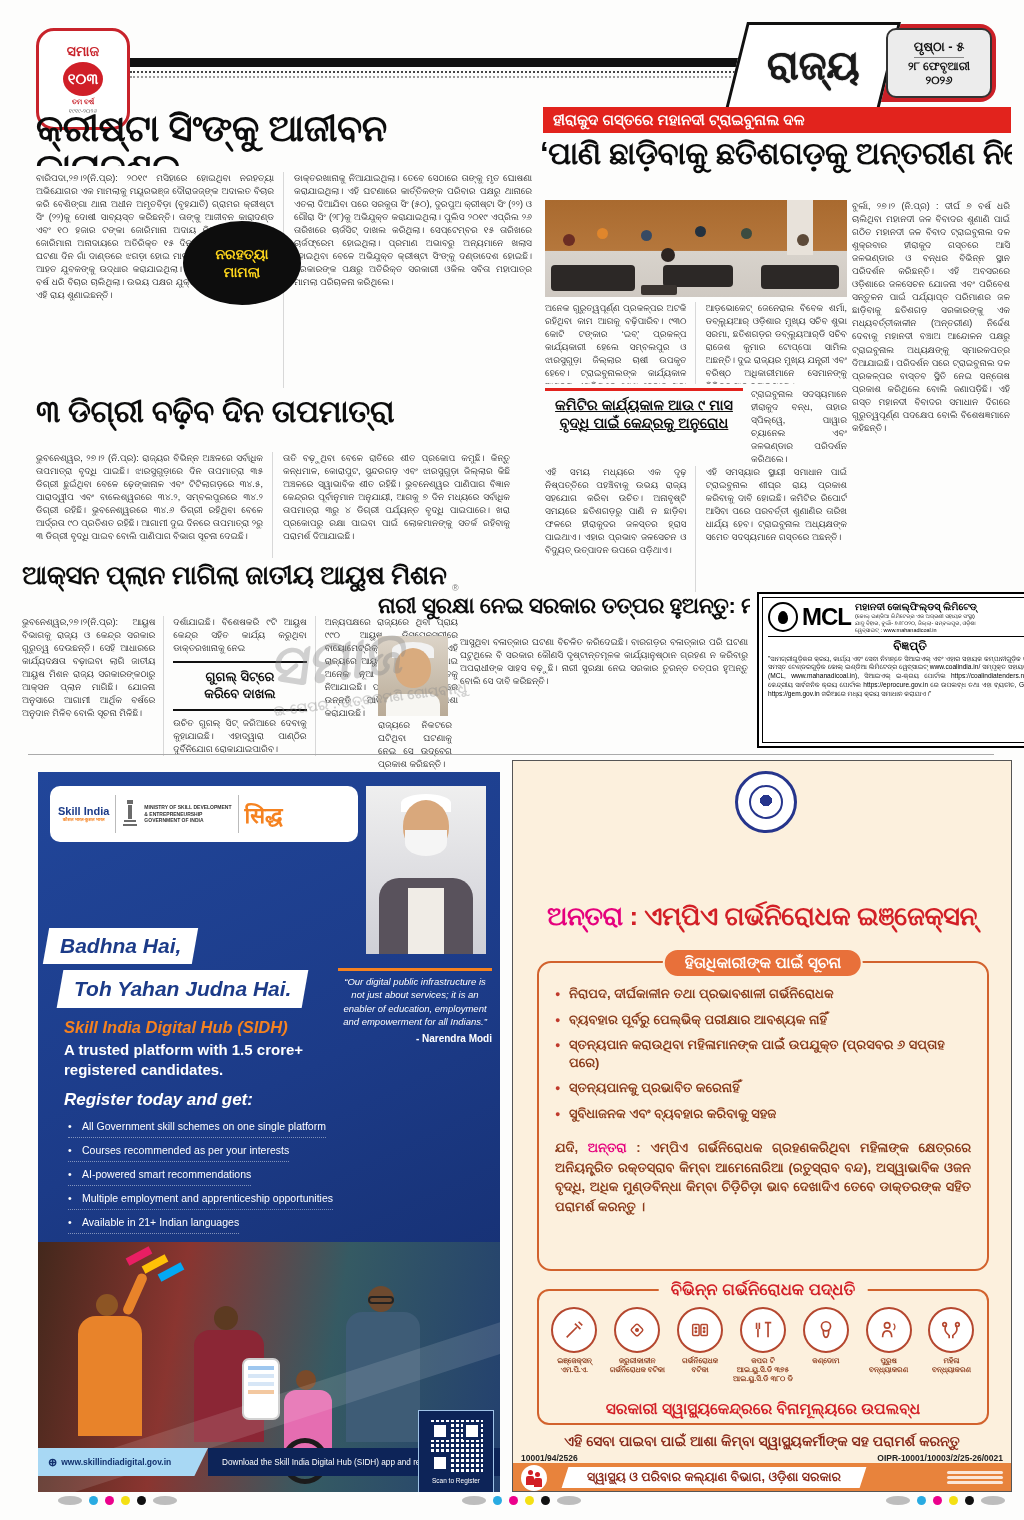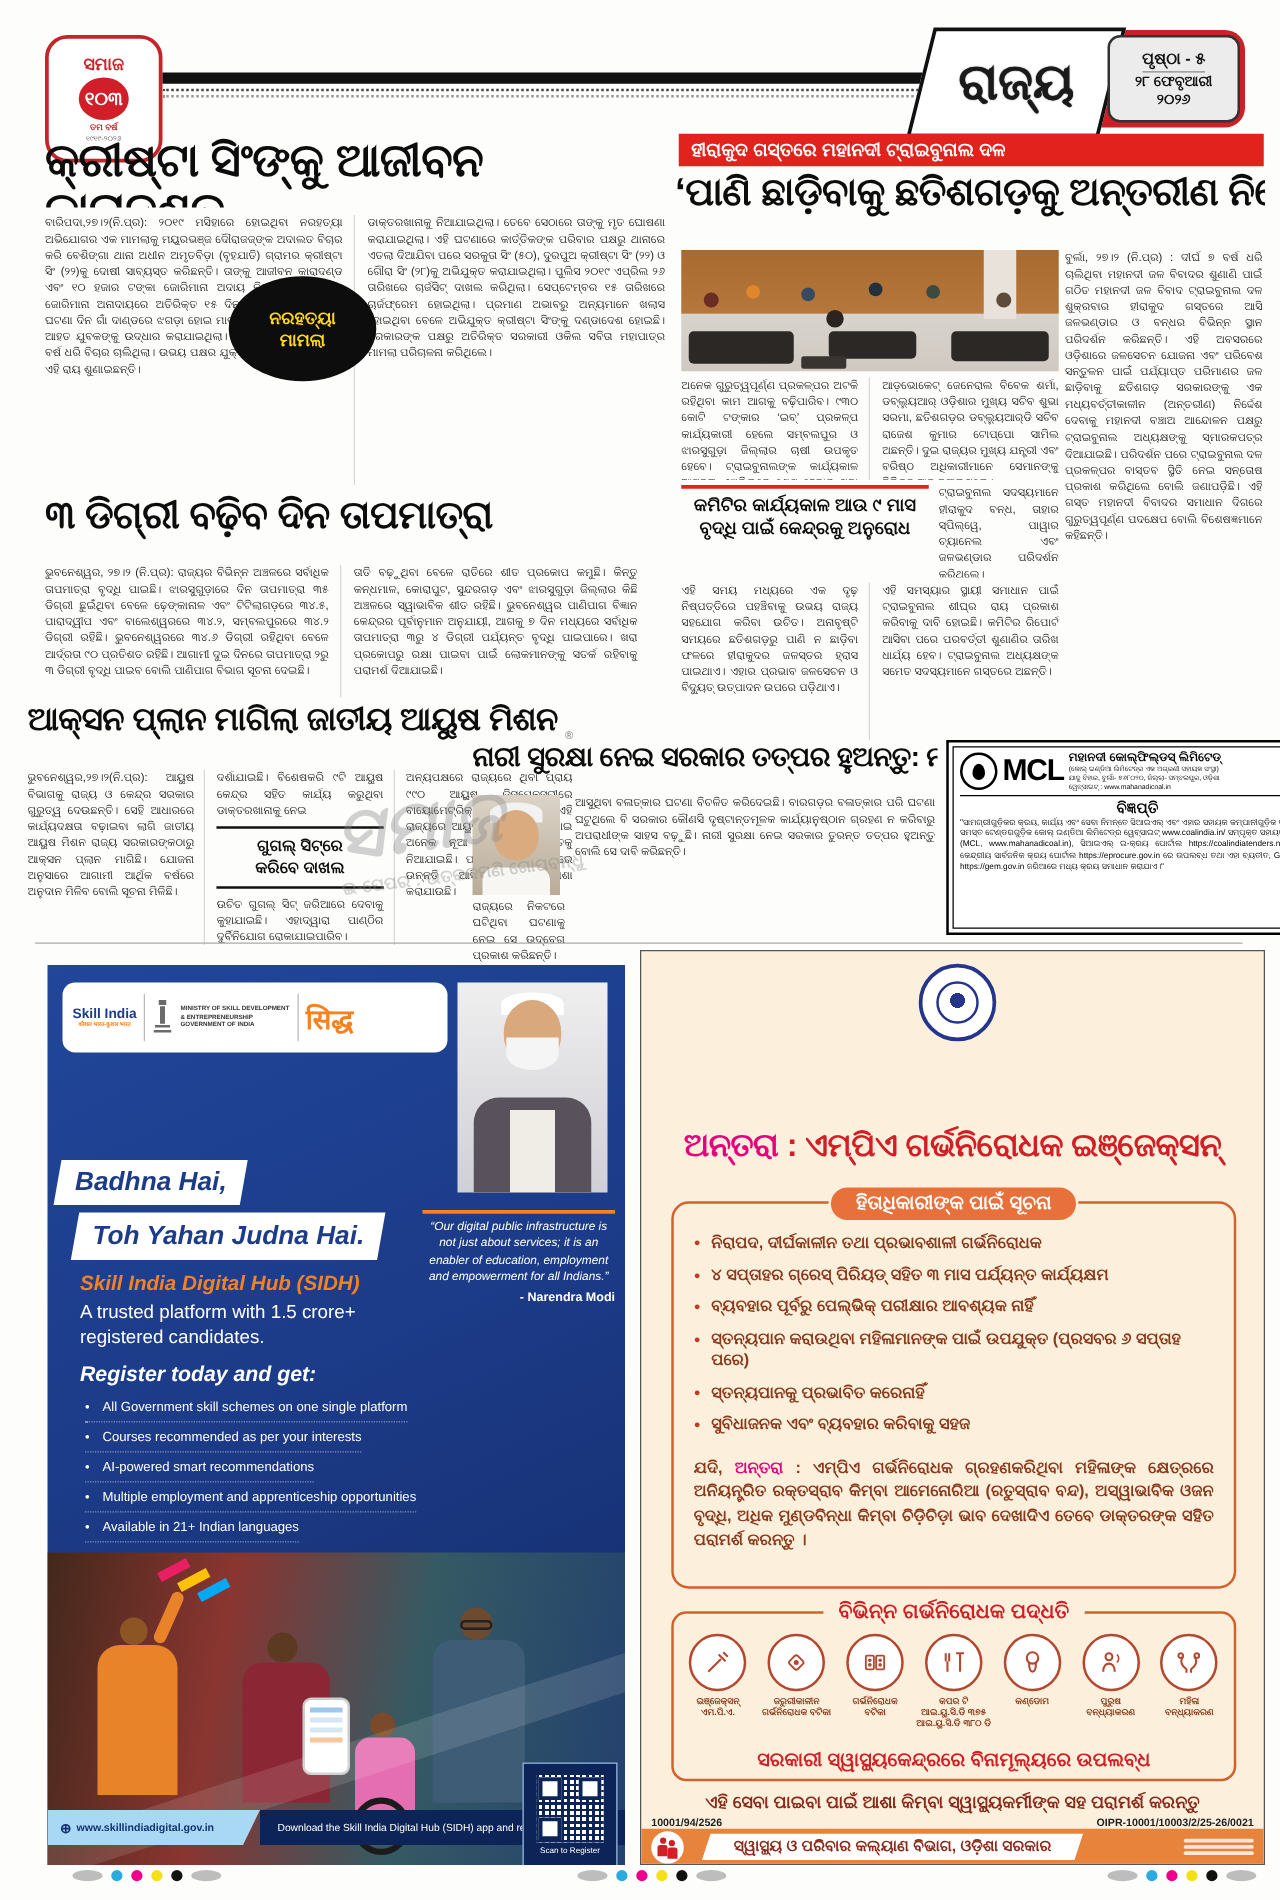--- a/index.html
+++ b/index.html
@@ -76,21 +76,21 @@
   .m-hair{position:absolute;left:35px;top:8px;width:50px;height:18px;background:#fff;border-radius:50% 50% 0 0;}
   .m-beard{position:absolute;left:39px;top:44px;width:42px;height:26px;background:#f5f5f5;border-radius:0 0 50% 50%;}
   .m-vest{position:absolute;left:13px;bottom:0;width:94px;height:76px;background:#59525c;border-radius:20px 20px 0 0;}
   .m-kurta{position:absolute;left:42px;bottom:0;width:36px;height:66px;background:#f0ece6;}
   .sk-tag{position:absolute;background:#fff;transform:skewX(-10deg);display:flex;align-items:center;padding:0 14px;}
   .sk-tag span{transform:skewX(10deg);color:#1c3b88;font-weight:bold;font-style:italic;font-size:21px;white-space:nowrap;}
   .sk-quote{position:absolute;left:300px;top:196px;width:154px;border-top:3px solid #f58220;padding-top:4px;
             color:#fff;font-size:9.5px;font-style:italic;line-height:1.4;text-align:center;}
   .sk-quoteby{font-weight:bold;font-size:10px;text-align:right;margin-top:4px;font-style:normal;}
   .sk-prod{position:absolute;left:26px;top:246px;color:#f58220;font-weight:bold;font-style:italic;font-size:16.5px;}
-  .sk-trusted{position:absolute;left:26px;top:268px;width:280px;color:#fff;font-weight:normal;font-size:15px;line-height:1.3;}
+  .sk-trusted{position:absolute;left:26px;top:268px;width:280px;color:#fff;font-weight:bold;font-size:15px;line-height:1.3;}
   .sk-reg{position:absolute;left:26px;top:318px;color:#fff;font-weight:bold;font-style:italic;font-size:17px;}
   .sk-bullets{position:absolute;left:30px;top:348px;width:330px;margin:0;padding:0;list-style:none;}
   .sk-bullets li{color:#fff;font-size:10.5px;margin-bottom:6px;padding:0 0 5px 14px;position:relative;
                  border-bottom:1px dotted rgba(255,255,255,.45);width:fit-content;}
   .sk-bullets li:before{content:"•";position:absolute;left:0;color:#fff;}
   .collage{position:absolute;left:0;top:470px;width:462px;height:250px;
            background:linear-gradient(100deg,#43281c 0%,#8a3530 30%,#355a63 62%,#23406f 100%);overflow:hidden;}
   .cg{position:absolute;}
   .sk-bar{position:absolute;left:0;top:676px;width:462px;height:28px;display:flex;}
   .sk-bar-web{width:170px;background:#a8d8f4;color:#12316e;font-weight:bold;font-size:8.5px;display:flex;
@@ -200,21 +200,21 @@
     <div class="tp-head" style="left:252px;top:34px;width:12px;height:12px;background:#5d4a39;"></div>
     <div class="tp-head" style="left:116px;top:48px;width:14px;height:14px;background:#2c2421;"></div>
   </div>
 
   <div class="abs" style="left:545px;top:302px;width:302px;">
     <div class="flexrow" style="height:82px;">
       <div class="col" style="border-right:1px solid #d8d8d8;padding-right:8px;">ଅନେକ ଗୁରୁତ୍ୱପୂର୍ଣ୍ଣ ପ୍ରକଳ୍ପର ଅଟକି ରହିଥିବା କାମ ଆଗକୁ ବଢ଼ିପାରିବ। ୯୩୦ କୋଟି ଟଙ୍କାର ‘ଇବ୍’ ପ୍ରକଳ୍ପ କାର୍ଯ୍ୟକାରୀ ହେଲେ ସମ୍ବଲପୁର ଓ ଝାରସୁଗୁଡ଼ା ଜିଲ୍ଲାର ଚାଷୀ ଉପକୃତ ହେବେ। ଟ୍ରାଇବୁନାଲଙ୍କ କାର୍ଯ୍ୟକାଳ ଆସନ୍ତା ଏପ୍ରିଲରେ ଶେଷ ହେବାକୁ ଥିବା ବେଳେ</div>
       <div class="col">ଆଡ଼ଭୋକେଟ୍ ଜେନେରାଲ ବିବେକ ଶର୍ମା, ଡବ୍ଲ୍ୟୁଆର୍ ଓଡ଼ିଶାର ମୁଖ୍ୟ ସଚିବ ଶୁଭା ସରମା, ଛତିଶଗଡ଼ର ଡବ୍ଲ୍ୟୁଆର୍‌ଡି ସଚିବ ରାଜେଶ କୁମାର ଟୋପ୍ପୋ ସାମିଲ ଅଛନ୍ତି। ଦୁଇ ରାଜ୍ୟର ମୁଖ୍ୟ ଯନ୍ତ୍ରୀ ଏବଂ ବରିଷ୍ଠ ଅଧିକାରୀମାନେ ସେମାନଙ୍କୁ ବିଭିନ୍ନ ସ୍ଥାନ ବୁଲାଇଥିଲେ।</div>
     </div>
     <div style="display:flex;gap:8px;height:74px;margin-top:4px;">
-      <div class="subhead pre" style="width:198px;flex:none;">କମିଟିର କାର୍ଯ୍ୟକାଳ ଆଉ ୯ ମାସ
+      <div class="subhead pre" style="width:198px;flex:none;text-decoration:underline;">କମିଟିର କାର୍ଯ୍ୟକାଳ ଆଉ ୯ ମାସ
 ବୃଦ୍ଧି ପାଇଁ କେନ୍ଦ୍ରକୁ ଅନୁରୋଧ</div>
       <div class="col">ଟ୍ରାଇବୁନାଲ ସଦସ୍ୟମାନେ ହୀରାକୁଦ ବନ୍ଧ, ତାହାର ସ୍ପିଲ୍‌ୱେ, ପାୱାର ଚ୍ୟାନେଲ ଏବଂ ଜଳଭଣ୍ଡାର ପରିଦର୍ଶନ କରିଥିଲେ।</div>
     </div>
     <div class="flexrow" style="height:126px;margin-top:4px;">
       <div class="col" style="border-right:1px solid #d8d8d8;padding-right:8px;">ଏହି ସମୟ ମଧ୍ୟରେ ଏକ ଦୃଢ଼ ନିଷ୍ପତ୍ତିରେ ପହଞ୍ଚିବାକୁ ଉଭୟ ରାଜ୍ୟ ସହଯୋଗ କରିବା ଉଚିତ। ଅନାବୃଷ୍ଟି ସମୟରେ ଛତିଶଗଡ଼ରୁ ପାଣି ନ ଛାଡ଼ିବା ଫଳରେ ହୀରାକୁଦର ଜଳସ୍ତର ହ୍ରାସ ପାଇଥାଏ। ଏହାର ପ୍ରଭାବ ଜଳସେଚନ ଓ ବିଦ୍ୟୁତ୍ ଉତ୍ପାଦନ ଉପରେ ପଡ଼ିଥାଏ।</div>
       <div class="col">ଏହି ସମସ୍ୟାର ସ୍ଥାୟୀ ସମାଧାନ ପାଇଁ ଟ୍ରାଇବୁନାଲ ଶୀଘ୍ର ରାୟ ପ୍ରକାଶ କରିବାକୁ ଦାବି ହୋଇଛି। କମିଟିର ରିପୋର୍ଟ ଆସିବା ପରେ ପରବର୍ତ୍ତୀ ଶୁଣାଣିର ତାରିଖ ଧାର୍ଯ୍ୟ ହେବ। ଟ୍ରାଇବୁନାଲ ଅଧ୍ୟକ୍ଷଙ୍କ ସମେତ ସଦସ୍ୟମାନେ ଗସ୍ତରେ ଅଛନ୍ତି।</div>
     </div>
   </div>
   <div class="abs col" style="left:852px;top:200px;width:158px;height:392px;">ବୁର୍ଲା, ୨୭।୨ (ନି.ପ୍ର) : ଦୀର୍ଘ ୭ ବର୍ଷ ଧରି ଚାଲିଥିବା ମହାନଦୀ ଜଳ ବିବାଦର ଶୁଣାଣି ପାଇଁ ଗଠିତ ମହାନଦୀ ଜଳ ବିବାଦ ଟ୍ରାଇବୁନାଲ ଦଳ ଶୁକ୍ରବାର ହୀରାକୁଦ ଗସ୍ତରେ ଆସି ଜଳଭଣ୍ଡାର ଓ ବନ୍ଧର ବିଭିନ୍ନ ସ୍ଥାନ ପରିଦର୍ଶନ କରିଛନ୍ତି। ଏହି ଅବସରରେ ଓଡ଼ିଶାରେ ଜଳସେଚନ ଯୋଜନା ଏବଂ ପରିବେଶ ସନ୍ତୁଳନ ପାଇଁ ପର୍ଯ୍ୟାପ୍ତ ପରିମାଣର ଜଳ ଛାଡ଼ିବାକୁ ଛତିଶଗଡ଼ ସରକାରଙ୍କୁ ଏକ ମଧ୍ୟବର୍ତ୍ତୀକାଳୀନ (ଅନ୍ତରୀଣ) ନିର୍ଦ୍ଦେଶ ଦେବାକୁ ମହାନଦୀ ବଞ୍ଚାଅ ଆନ୍ଦୋଳନ ପକ୍ଷରୁ ଟ୍ରାଇବୁନାଲ ଅଧ୍ୟକ୍ଷଙ୍କୁ ସ୍ମାରକପତ୍ର ଦିଆଯାଇଛି। ପରିଦର୍ଶନ ପରେ ଟ୍ରାଇବୁନାଲ ଦଳ ପ୍ରକଳ୍ପର ବାସ୍ତବ ସ୍ଥିତି ନେଇ ସନ୍ତୋଷ ପ୍ରକାଶ କରିଥିଲେ ବୋଲି ଜଣାପଡ଼ିଛି। ଏହି ଗସ୍ତ ମହାନଦୀ ବିବାଦର ସମାଧାନ ଦିଗରେ ଗୁରୁତ୍ୱପୂର୍ଣ୍ଣ ପଦକ୍ଷେପ ବୋଲି ବିଶେଷଜ୍ଞମାନେ କହିଛନ୍ତି।</div>
 
@@ -378,21 +378,20 @@
         <i></i>
       </div>
     <div class="h-title">
       <span class="h-brand">ଅନ୍ତରା</span><span class="h-rest"> : ଏମ୍‌ପିଏ ଗର୍ଭନିରୋଧକ ଇଞ୍ଜେକ୍ସନ୍</span>
     </div>
 
     <div class="h-info">
       <div class="h-pill">ହିତାଧିକାରୀଙ୍କ ପାଇଁ ସୂଚନା</div>
       <ul class="h-bullets">
         <li>ନିରାପଦ, ଦୀର୍ଘକାଳୀନ ତଥା ପ୍ରଭାବଶାଳୀ ଗର୍ଭନିରୋଧକ</li>
-        <li>୪ ସପ୍ତାହର ଗ୍ରେସ୍ ପିରିୟଡ୍ ସହିତ ୩ ମାସ ପର୍ଯ୍ୟନ୍ତ କାର୍ଯ୍ୟକ୍ଷମ</li>
         <li>ବ୍ୟବହାର ପୂର୍ବରୁ ପେଲ୍‌ଭିକ୍ ପରୀକ୍ଷାର ଆବଶ୍ୟକ ନାହିଁ</li>
         <li>ସ୍ତନ୍ୟପାନ କରାଉଥିବା ମହିଳାମାନଙ୍କ ପାଇଁ ଉପଯୁକ୍ତ (ପ୍ରସବର ୬ ସପ୍ତାହ ପରେ)</li>
         <li>ସ୍ତନ୍ୟପାନକୁ ପ୍ରଭାବିତ କରେନାହିଁ</li>
         <li>ସୁବିଧାଜନକ ଏବଂ ବ୍ୟବହାର କରିବାକୁ ସହଜ</li>
       </ul>
       <div class="h-note">
         <span>ଯଦି, </span><span class="h-brand">ଅନ୍ତରା</span><span> : ଏମ୍‌ପିଏ ଗର୍ଭନିରୋଧକ ଗ୍ରହଣକରିଥିବା ମହିଳାଙ୍କ କ୍ଷେତ୍ରରେ ଅନିୟନ୍ତ୍ରିତ ରକ୍ତସ୍ରାବ କିମ୍ବା ଆମେନୋରିଆ (ରତୁସ୍ରାବ ବନ୍ଦ), ଅସ୍ୱାଭାବିକ ଓଜନ ବୃଦ୍ଧି, ଅଧିକ ମୁଣ୍ଡବିନ୍ଧା କିମ୍ବା ଚିଡ଼ିଚିଡ଼ା ଭାବ ଦେଖାଦିଏ ତେବେ ଡାକ୍ତରଙ୍କ ସହିତ ପରାମର୍ଶ କରନ୍ତୁ ।</span>
       </div>
     </div>
 

